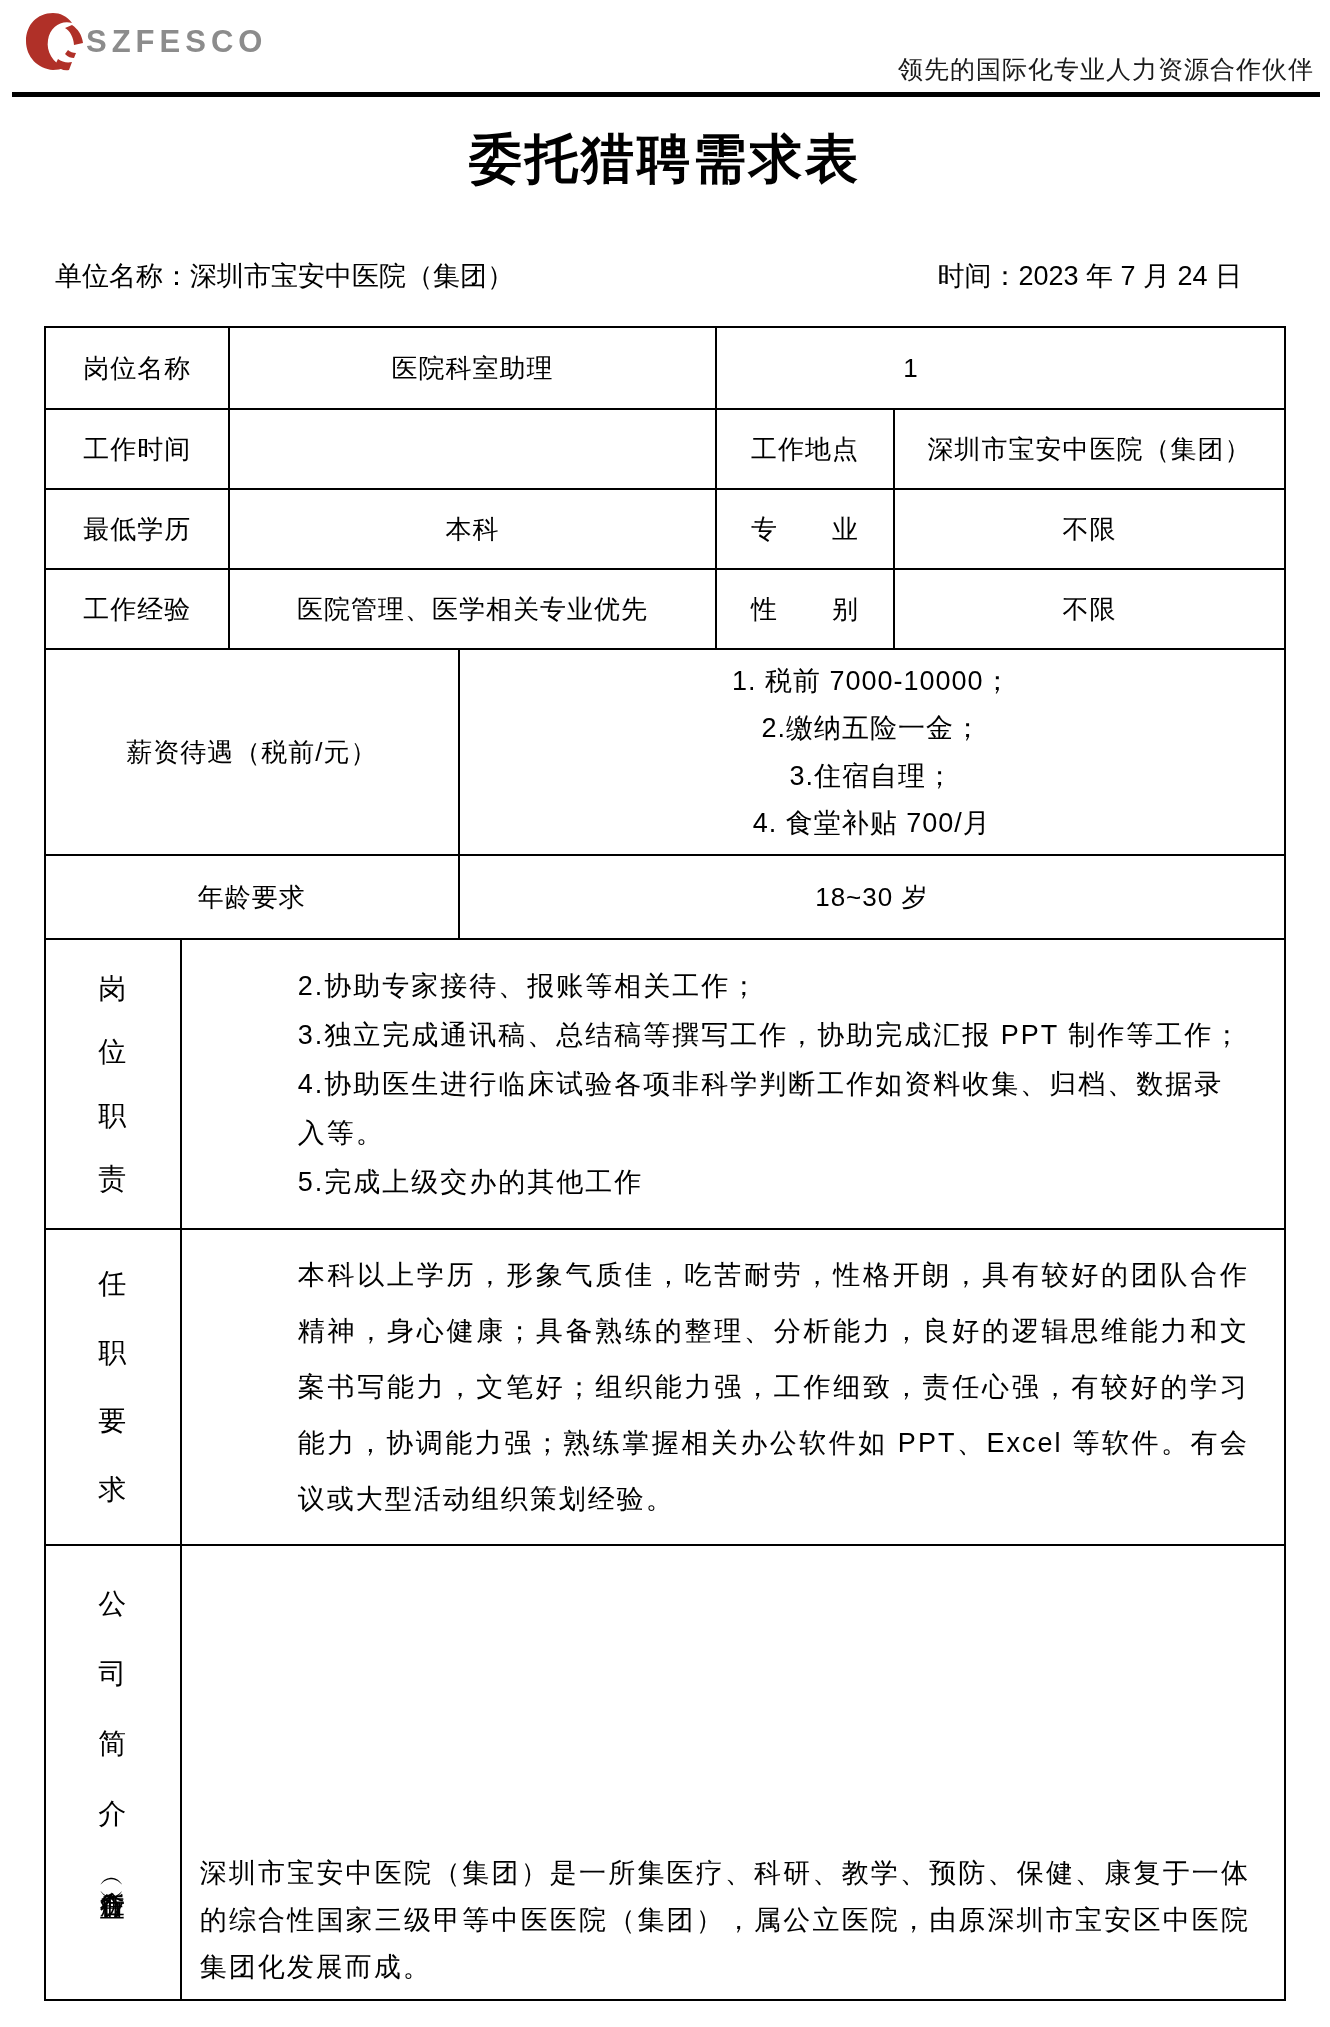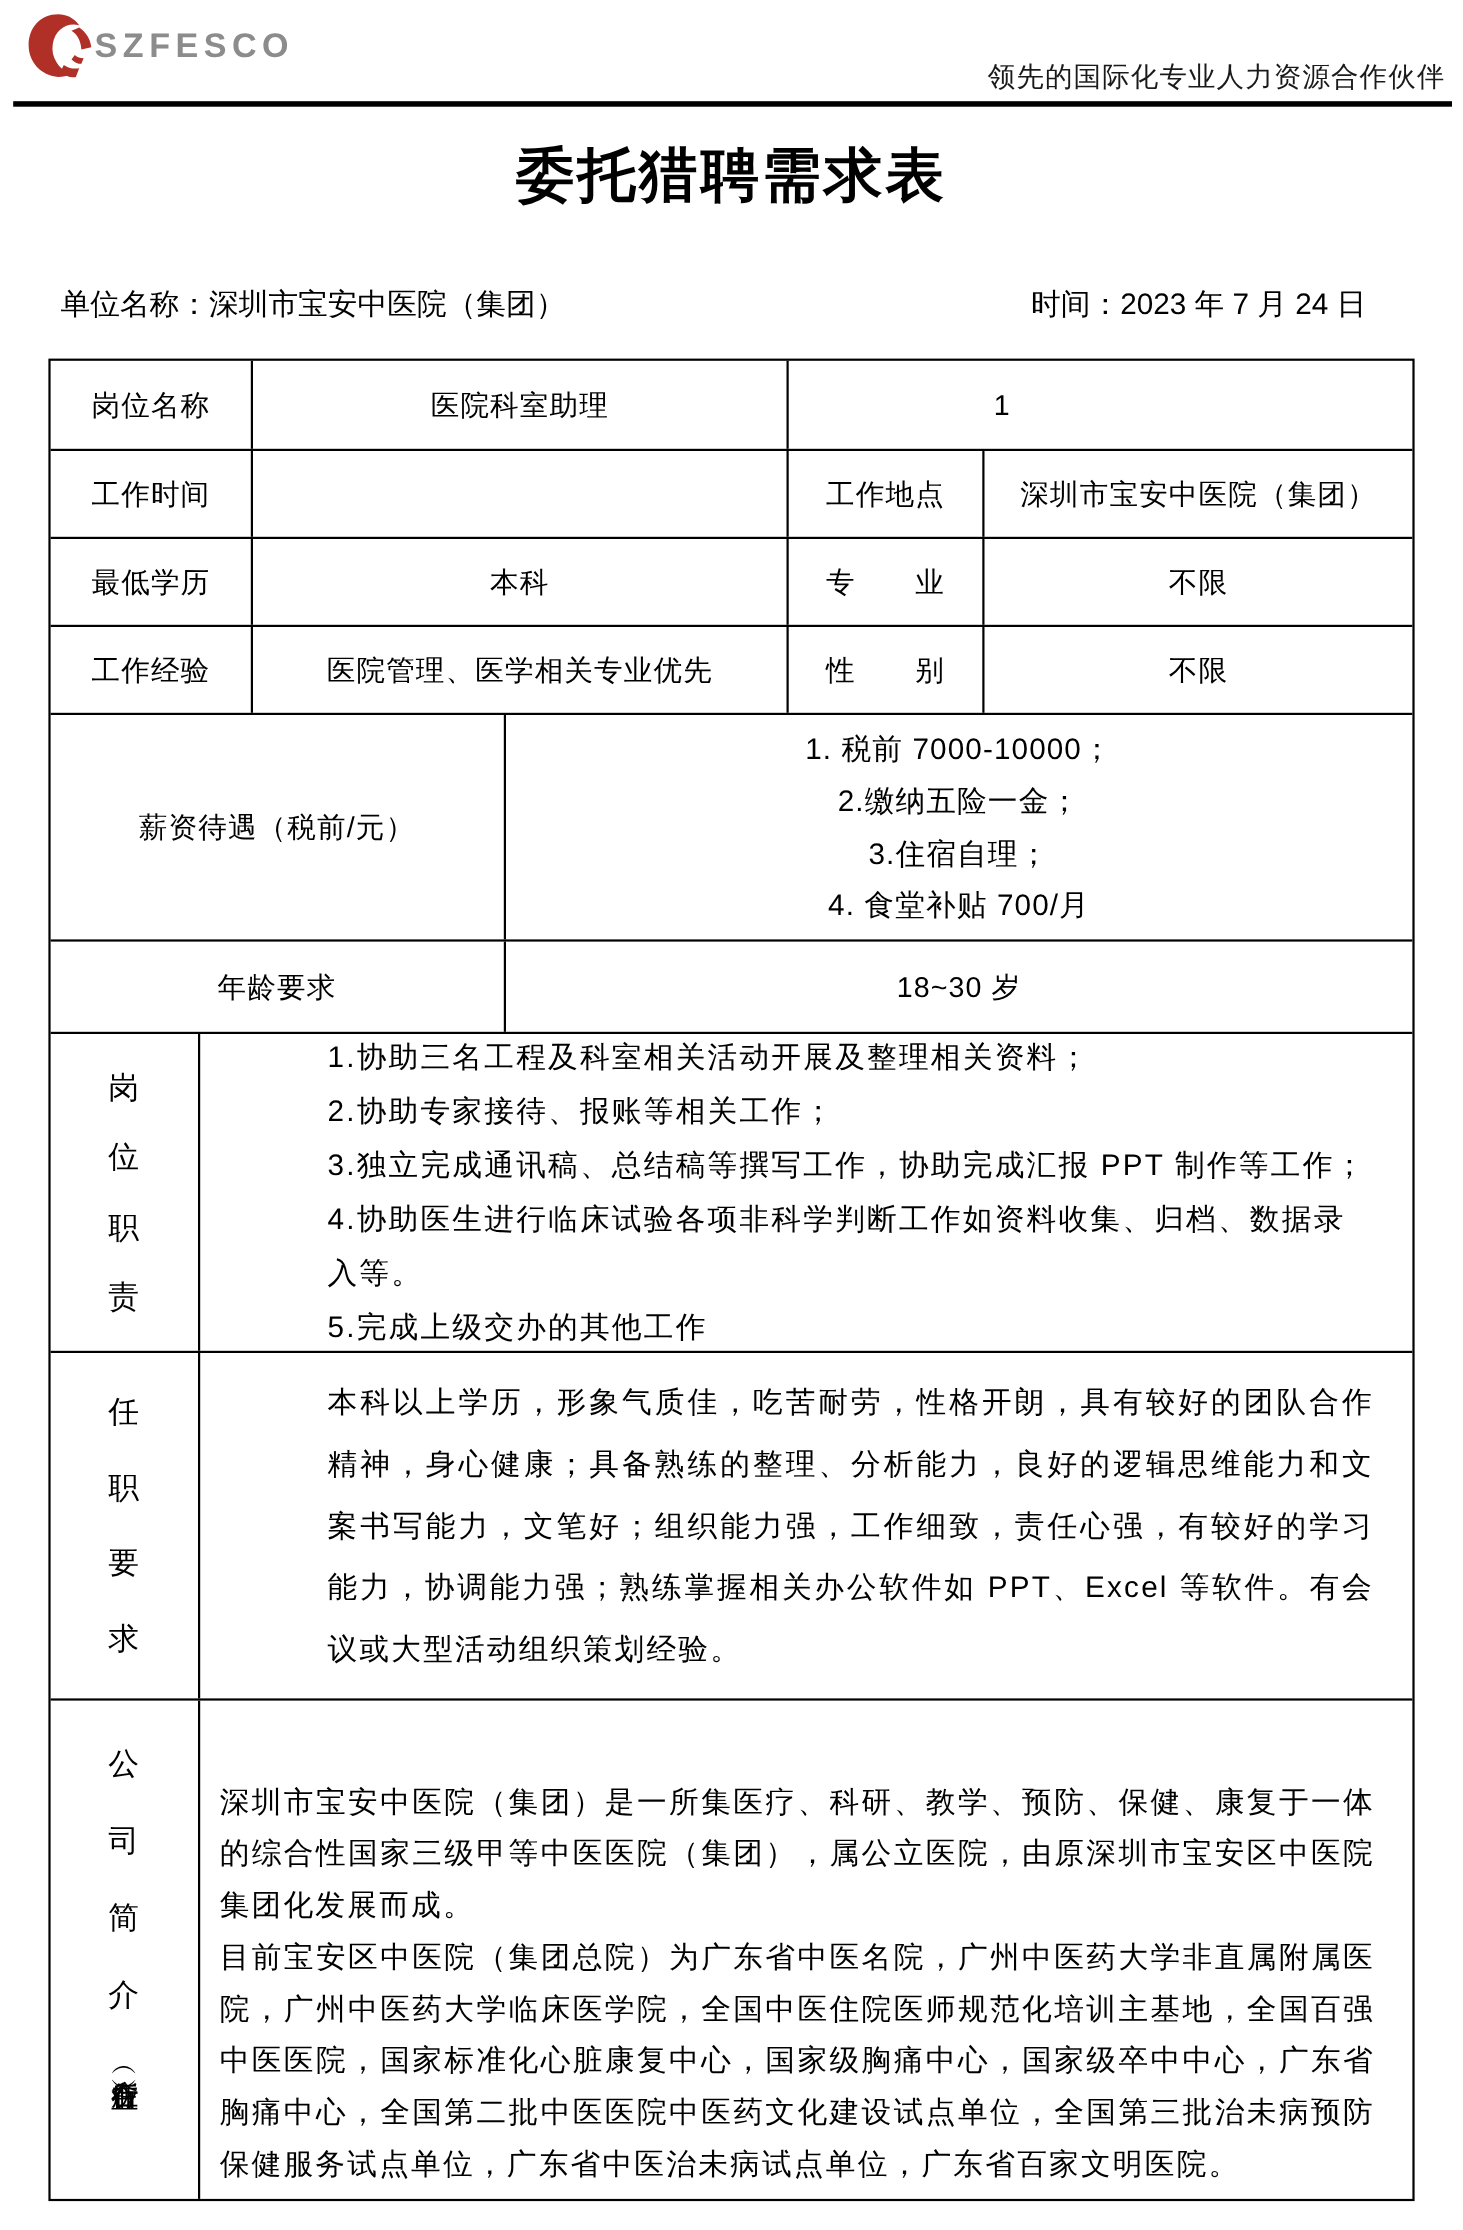--- a/index.html
+++ b/index.html
@@ -145,21 +145,20 @@
   </div>
 
   <div class="trow r-duties">
     <div class="tcell wc1 vlabel">
       <span class="ch">岗</span>
       <span class="ch">位</span>
       <span class="ch">职</span>
       <span class="ch">责</span>
     </div>
     <div class="tcell wc2 duties-content">
-      <div class="duty-item">1.协助三名工程及科室相关活动开展及整理相关资料；</div>
       <div class="duty-item">2.协助专家接待、报账等相关工作；</div>
       <div class="duty-item">3.独立完成通讯稿、总结稿等撰写工作，协助完成汇报 PPT 制作等工作；</div>
       <div class="duty-item">4.协助医生进行临床试验各项非科学判断工作如资料收集、归档、数据录入等。</div>
       <div class="duty-item">5.完成上级交办的其他工作</div>
     </div>
   </div>
 
   <div class="trow r-req">
     <div class="tcell wc1 vlabel">
       <span class="ch">任</span>
@@ -173,17 +172,16 @@
   <div class="trow r-profile">
     <div class="tcell wc1 profile-label">
       <span class="ch">公</span>
       <span class="ch">司</span>
       <span class="ch">简</span>
       <span class="ch">介</span>
       <span class="profile-suffix">（含所在行业）</span>
     </div>
     <div class="tcell wc2 profile-content">
       <div class="profile-para">深圳市宝安中医院（集团）是一所集医疗、科研、教学、预防、保健、康复于一体的综合性国家三级甲等中医医院（集团），属公立医院，由原深圳市宝安区中医院集团化发展而成。</div>
-      <div class="profile-para">目前宝安区中医院（集团总院）为广东省中医名院，广州中医药大学非直属附属医院，广州中医药大学临床医学院，全国中医住院医师规范化培训主基地，全国百强中医医院，国家标准化心脏康复中心，国家级胸痛中心，国家级卒中中心，广东省胸痛中心，全国第二批中医医院中医药文化建设试点单位，全国第三批治未病预防保健服务试点单位，广东省中医治未病试点单位，广东省百家文明医院。</div>
     </div>
   </div>
 
 </div>
 
 </body></html>

